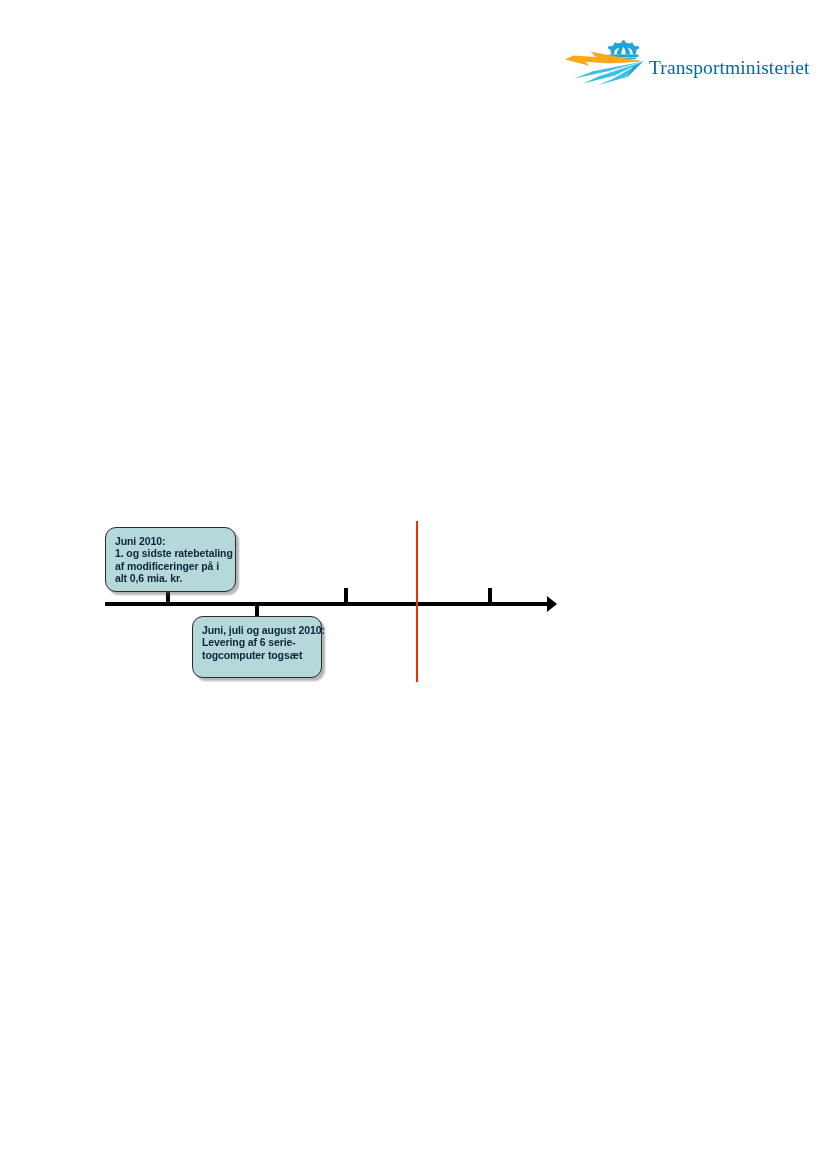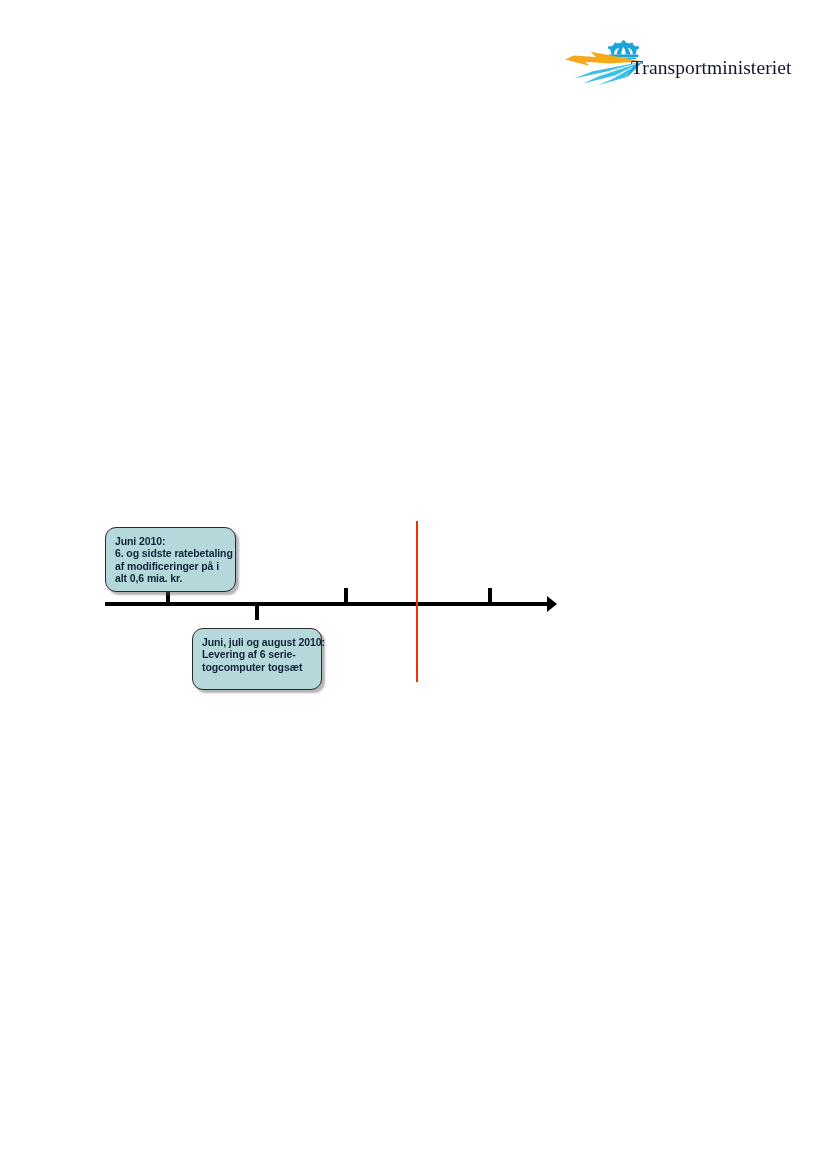--- a/index.html
+++ b/index.html
@@ -30,26 +30,26 @@
   }
   #logo-mark {
     position: absolute;
     left: 0;
     top: 0;
     width: 232px;
     height: 54px;
   }
   #logo-wordmark {
     position: absolute;
-    left: 68px;
+    left: 86px;
     top: 24px;
     font-family: "Liberation Serif", serif;
     font-size: 19.5px;
     letter-spacing: 0.1px;
-    color: #0f172a;
+    color: #0369a1;
     white-space: nowrap;
   }
 
   
   #timeline {
     position: absolute;
     left: 0;
     top: 0;
     width: 827px;
     height: 1169px;
@@ -103,21 +103,21 @@
     font-family: "Liberation Sans", sans-serif;
     font-size: 10.5px;
     line-height: 12.4px;
     font-weight: bold;
     color: #10243a;
     letter-spacing: -0.1px;
   }
   .event-box .line { display: block; white-space: nowrap; }
 
   #box-1 { left: 105px; top: 527px; width: 131px; height: 65px; }
-  #box-2 { left: 192px; top: 616px; width: 130px; height: 62px; margin-top: 12px; }
+  #box-2 { left: 192px; top: 616px; width: 130px; height: 62px; }
   #box-3 { left: 283px; top: 527px; width: 125px; height: 62px; }
   #box-4 { left: 424px; top: 527px; width: 131px; height: 65px; }
 </style>
 </head>
 <body>
 
 <div id="page">
 
   <div id="logo">
     <svg id="logo-mark" viewBox="0 0 232 54" xmlns="http://www.w3.org/2000/svg">
@@ -160,21 +160,21 @@
 
     <div class="tick tick-up" style="left:166px;"></div>
     <div class="tick tick-down" style="left:255px;"></div>
     <div class="tick tick-up" style="left:344px;"></div>
     <div class="tick tick-up" style="left:488px;"></div>
 
     <div id="red-divider"></div>
 
     <div class="event-box" id="box-1">
       <span class="line">Juni 2010:</span>
-      <span class="line">6. og sidste ratebetaling</span>
+      <span class="line">1. og sidste ratebetaling</span>
       <span class="line">af modificeringer på i</span>
       <span class="line">alt 0,6 mia. kr.</span>
     </div>
 
     <div class="event-box" id="box-2">
       <span class="line">Juni, juli og august 2010:</span>
       <span class="line">Levering af 6 serie-</span>
       <span class="line">togcomputer togsæt</span>
     </div>
 

